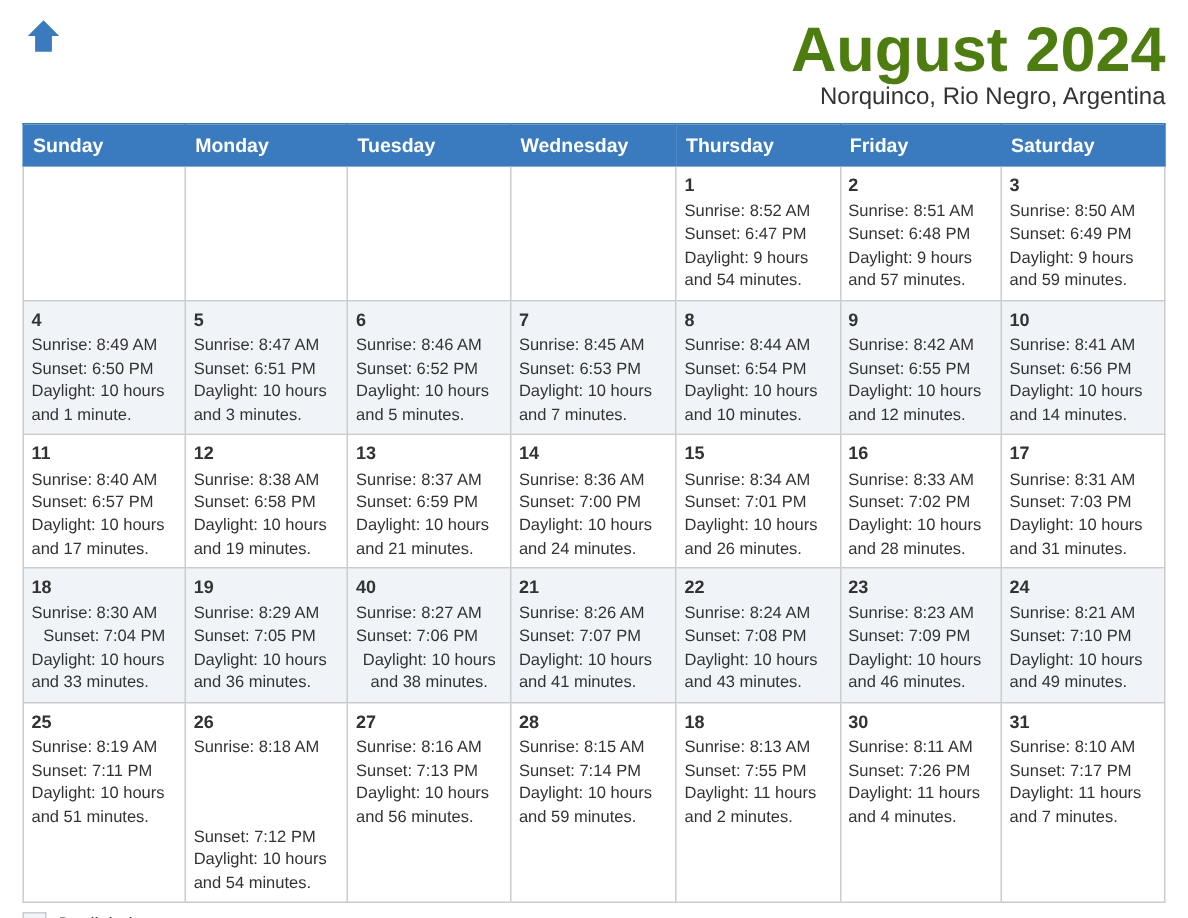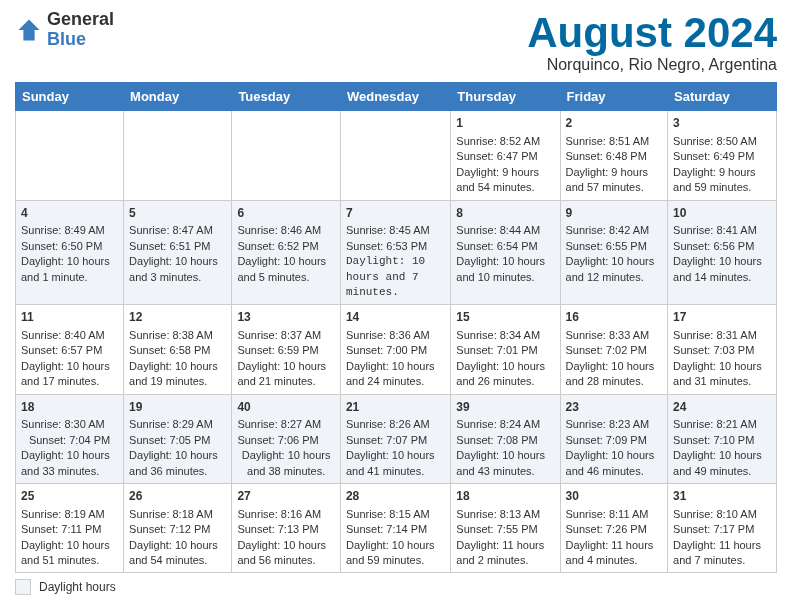--- a/index.html
+++ b/index.html
@@ -39,21 +39,21 @@
     .logo-icon {
       width: 28px;
       height: 28px;
     }
     .title-block {
       text-align: right;
     }
     .month-title {
       font-size: 42px;
       font-weight: bold;
-      color: #0369a1;
+      color: #4d7c0f;
       line-height: 1.1;
     }
     .subtitle {
       font-size: 16px;
       color: #333;
       font-weight: normal;
     }
     .calendar-table {
       width: 100%;
       border-collapse: collapse;
@@ -110,24 +110,20 @@
     }
   </style>
 </head>
 <body>
 
 <div class="header-section">
   <div class="logo">
     <svg class="logo-icon" viewBox="0 0 40 40">
       <polygon points="20,5 35,20 28,20 28,35 12,35 12,20 5,20" fill="#3a7abf"></polygon>
     </svg>
-    <div class="logo-text">
-      <span class="logo-general">General</span>
-      <span class="logo-blue">Blue</span>
-    </div>
   </div>
   <div class="title-block">
     <div class="month-title">August 2024</div>
     <div class="subtitle">Norquinco, Rio Negro, Argentina</div>
   </div>
 </div>
 
 <table class="calendar-table">
   <thead>
     <tr>
@@ -181,21 +177,21 @@
         <td>
           <span class="day-number">6</span>
           <span style="display: block;">Sunrise: 8:46 AM</span>
           <span style="display: block;">Sunset: 6:52 PM</span>
           <span style="display: block;">Daylight: 10 hours and 5 minutes.</span>
         </td>
         <td>
           <span class="day-number">7</span>
           <span style="display: block;">Sunrise: 8:45 AM</span>
           <span style="display: block;">Sunset: 6:53 PM</span>
-          <span style="display: block; font-family: Liberation Mono, monospace;">Daylight: 10 hours and 7 minutes.</span>
+          <span style="display: block;">Daylight: 10 hours and 7 minutes.</span>
         </td>
         <td>
           <span class="day-number">8</span>
           <span style="display: block;">Sunrise: 8:44 AM</span>
           <span style="display: block;">Sunset: 6:54 PM</span>
           <span style="display: block;">Daylight: 10 hours and 10 minutes.</span>
         </td>
         <td>
           <span class="day-number">9</span>
           <span style="display: block;">Sunrise: 8:42 AM</span>
@@ -272,21 +268,21 @@
           <span style="display: block;">Sunset: 7:06 PM</span>
           <span style="display: block; text-align: center;">Daylight: 10 hours and 38 minutes.</span>
         </td>
         <td>
           <span class="day-number">21</span>
           <span style="display: block;">Sunrise: 8:26 AM</span>
           <span style="display: block;">Sunset: 7:07 PM</span>
           <span style="display: block;">Daylight: 10 hours and 41 minutes.</span>
         </td>
         <td>
-          <span class="day-number">39</span>
+          <span class="day-number">22</span>
           <span style="display: block;">Sunrise: 8:24 AM</span>
           <span style="display: block;">Sunset: 7:08 PM</span>
           <span style="display: block;">Daylight: 10 hours and 43 minutes.</span>
         </td>
         <td>
           <span class="day-number">23</span>
           <span style="display: block;">Sunrise: 8:23 AM</span>
           <span style="display: block;">Sunset: 7:09 PM</span>
           <span style="display: block;">Daylight: 10 hours and 46 minutes.</span>
         </td>
@@ -300,21 +296,21 @@
       <tr>
         <td>
           <span class="day-number">25</span>
           <span style="display: block;">Sunrise: 8:19 AM</span>
           <span style="display: block;">Sunset: 7:11 PM</span>
           <span style="display: block;">Daylight: 10 hours and 51 minutes.</span>
         </td>
         <td>
           <span class="day-number">26</span>
           <span style="display: block;">Sunrise: 8:18 AM</span>
-          <span style="display: block;">Sunset: 7:12 PM</span>
+          <span style="display: block; margin-top: 44px;">Sunset: 7:12 PM</span>
           <span style="display: block;">Daylight: 10 hours and 54 minutes.</span>
         </td>
         <td>
           <span class="day-number">27</span>
           <span style="display: block;">Sunrise: 8:16 AM</span>
           <span style="display: block;">Sunset: 7:13 PM</span>
           <span style="display: block;">Daylight: 10 hours and 56 minutes.</span>
         </td>
         <td>
           <span class="day-number">28</span>

